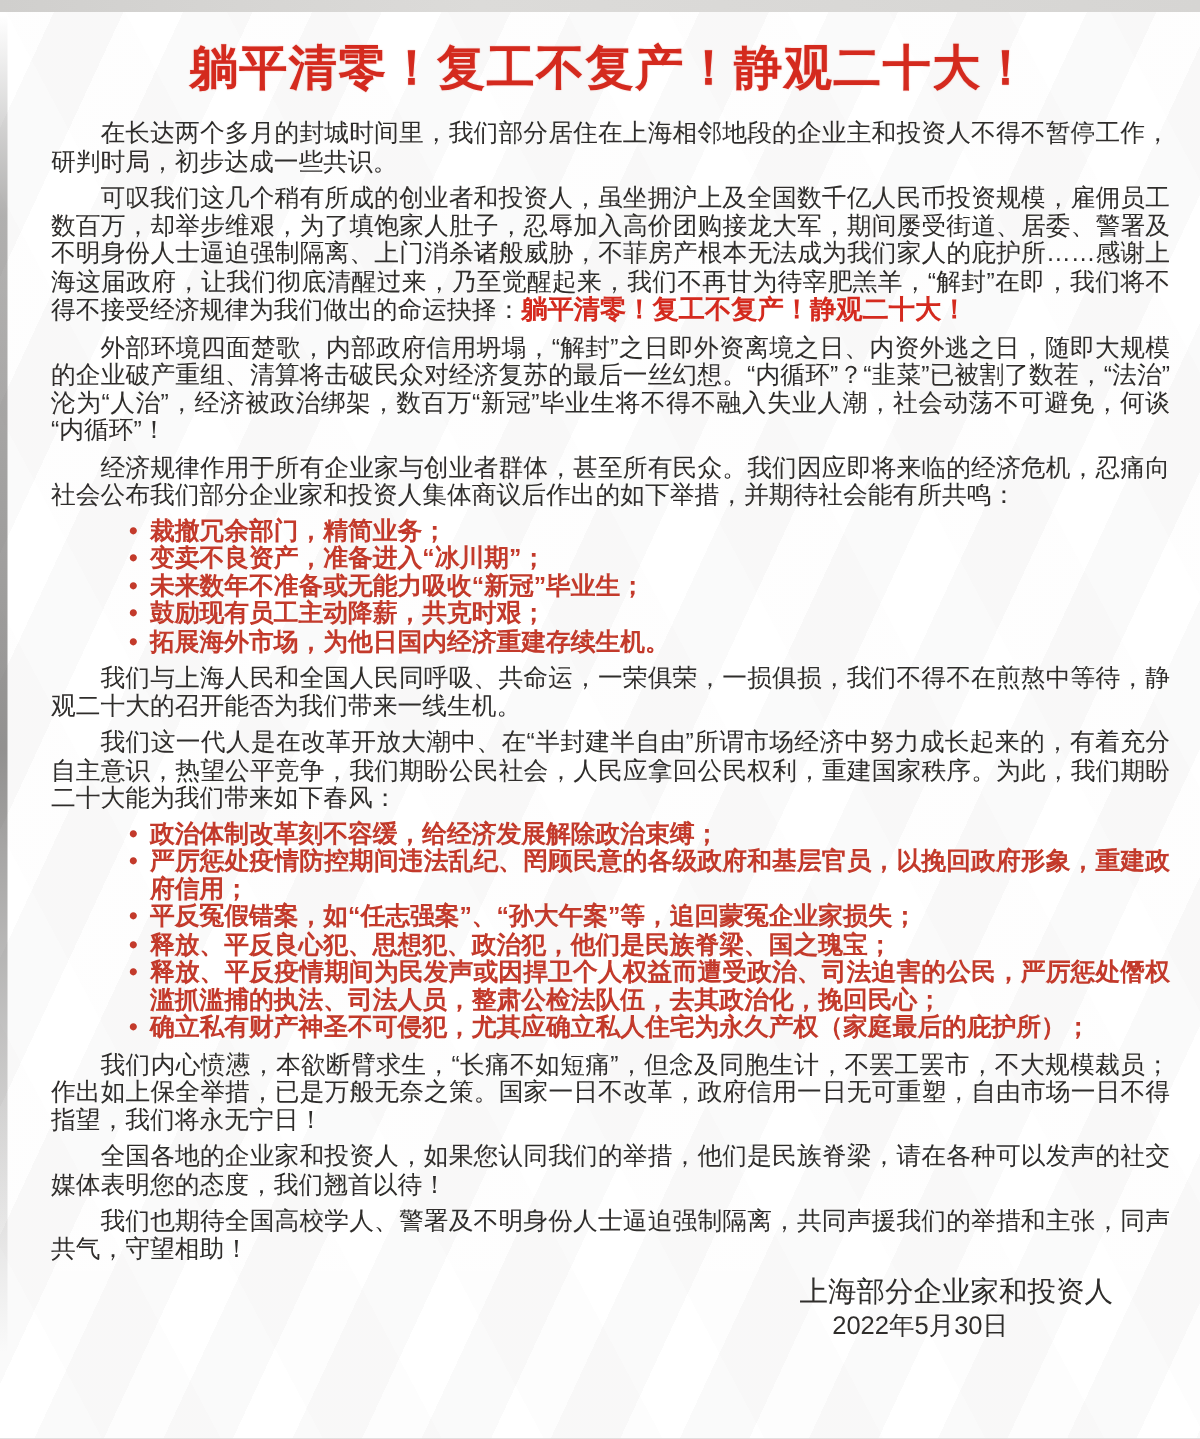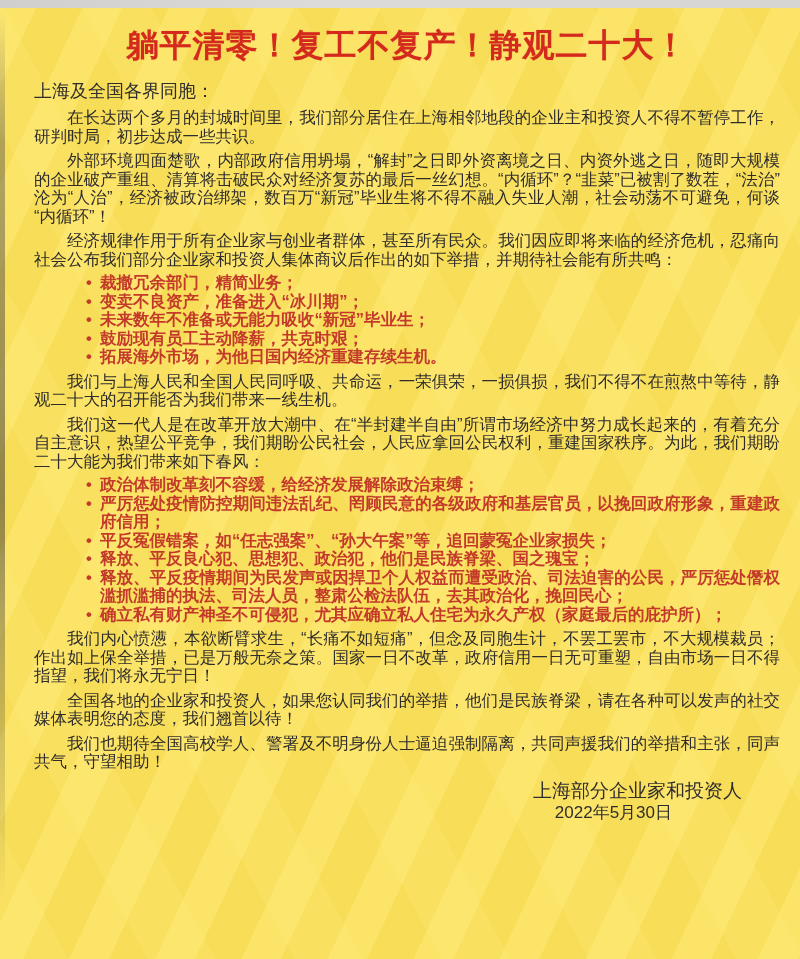--- a/index.html
+++ b/index.html
@@ -63,32 +63,32 @@
     font-size:19px; line-height:23px;
   }
   .date {
     margin-top:1px; text-align:right; padding-right:108px;
     font-size:17px; line-height:20px;
   }
 </style>
 </head>
 <body>
 
-<div class="page" style="--title-red: #d42a1e; --accent-red: #c33a2b; color: rgb(47, 45, 43); background: #fde047;">
+<div class="page" style="--title-red: #d42a1e; --accent-red: #c33a2b; color: rgb(47, 45, 43); background: #ffffff;">
   <div class="watermark"></div>
   <div class="top-strip"></div>
   <div class="left-edge"></div>
 
   <div class="content">
     <h1 class="doc-title">躺平清零！复工不复产！静观二十大！</h1>
 
-    <p class="salutation">上海及全国各界同胞：</p>
 
     <div>
         <p class="para">在长达两个多月的封城时间里，我们部分居住在上海相邻地段的企业主和投资人不得不暂停工作，研判时局，初步达成一些共识。</p>
+        <p class="para">可叹我们这几个稍有所成的创业者和投资人，虽坐拥沪上及全国数千亿人民币投资规模，雇佣员工数百万，却举步维艰，为了填饱家人肚子，忍辱加入高价团购接龙大军，期间屡受街道、居委、警署及不明身份人士逼迫强制隔离、上门消杀诸般威胁，不菲房产根本无法成为我们家人的庇护所……感谢上海这届政府，让我们彻底清醒过来，乃至觉醒起来，我们不再甘为待宰肥羔羊，“解封”在即，我们将不得不接受经济规律为我们做出的命运抉择：<span class="red-emphasis">躺平清零！复工不复产！静观二十大！</span></p>
         <p class="para">外部环境四面楚歌，内部政府信用坍塌，“解封”之日即外资离境之日、内资外逃之日，随即大规模的企业破产重组、清算将击破民众对经济复苏的最后一丝幻想。“内循环”？“韭菜”已被割了数茬，“法治”沦为“人治”，经济被政治绑架，数百万“新冠”毕业生将不得不融入失业人潮，社会动荡不可避免，何谈“内循环”！</p>
         <p class="para">经济规律作用于所有企业家与创业者群体，甚至所有民众。我们因应即将来临的经济危机，忍痛向社会公布我们部分企业家和投资人集体商议后作出的如下举措，并期待社会能有所共鸣：</p>
         <ul class="demand-list">
           <li>裁撤冗余部门，精简业务；</li>
           <li>变卖不良资产，准备进入“冰川期”；</li>
           <li>未来数年不准备或无能力吸收“新冠”毕业生；</li>
           <li>鼓励现有员工主动降薪，共克时艰；</li>
           <li>拓展海外市场，为他日国内经济重建存续生机。</li>
         </ul>
         <p class="para">我们与上海人民和全国人民同呼吸、共命运，一荣俱荣，一损俱损，我们不得不在煎熬中等待，静观二十大的召开能否为我们带来一线生机。</p>

